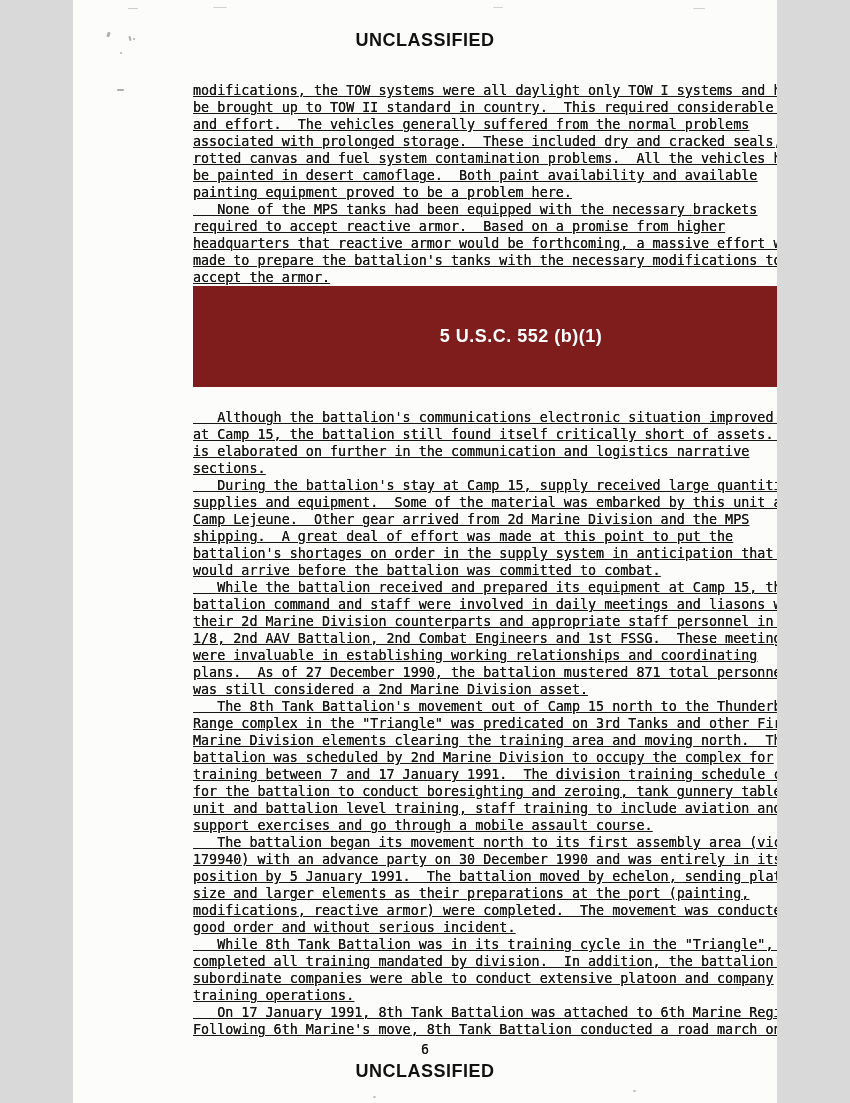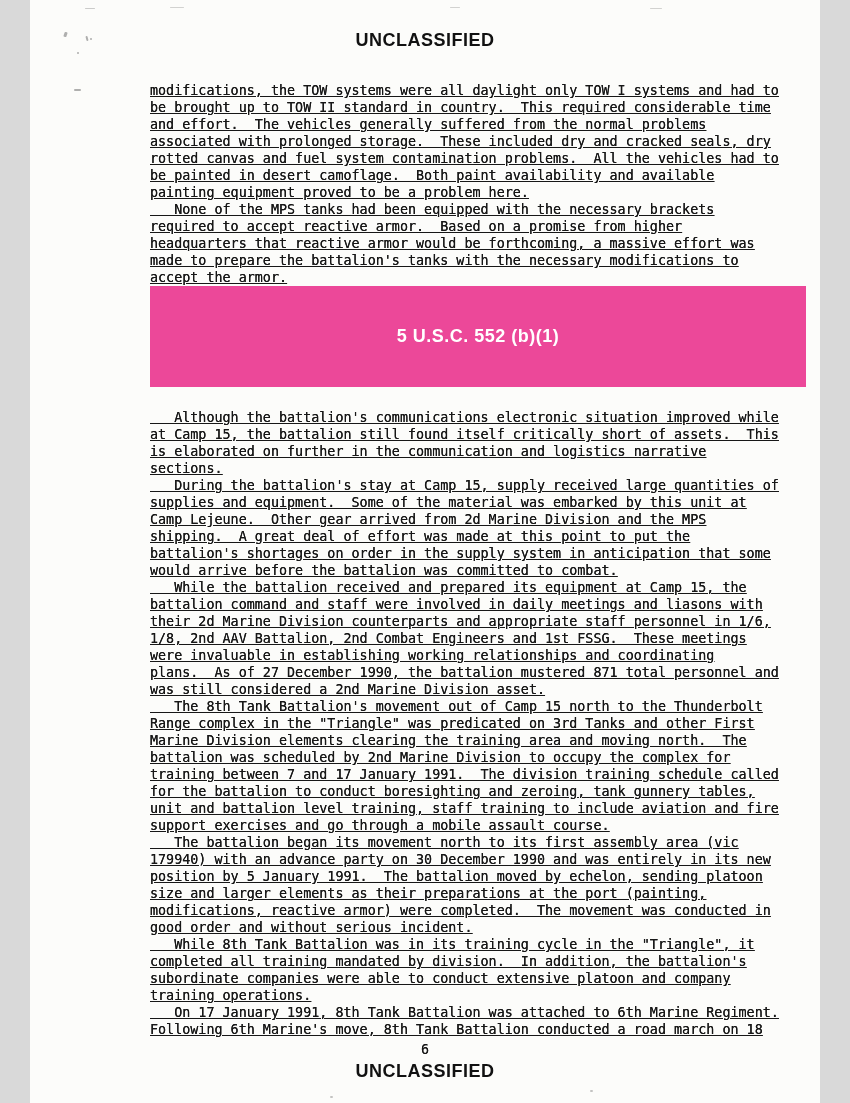--- a/index.html
+++ b/index.html
@@ -1,18 +1,18 @@
 <!DOCTYPE html>
 <html><head>
 <meta charset="utf-8">
 <style>
   html, body { margin: 0; padding: 0; background: #d9d9d9; }
   .page {
     position: relative;
-    width: 790px;
+    width: 704px;
     height: 1103px;
     margin: 0 auto;
     background: #fcfcfa;
     overflow: hidden;
     font-family: "DejaVu Sans Mono", "Liberation Mono", monospace;
     color: #171717;
   }
   .header {
     position: absolute;
     top: 30px;
@@ -44,21 +44,21 @@
     height: 17px;
   }
   .redaction-top-row .body-text { flex: 0 0 auto; }
   .redaction-fill {
     flex: 1 1 auto;
     margin-left: 6px;
     background: #000;
   }
   .redaction-box {
     height: 101px;
-    background: #ec4899;
+    background: #7f1d1d;
     display: flex;
     align-items: center;
     justify-content: center;
   }
   .redaction-label {
     font-family: "Liberation Sans", sans-serif;
     font-weight: bold;
     font-size: 18px;
     color: #ffffff;
     letter-spacing: 0.5px;

